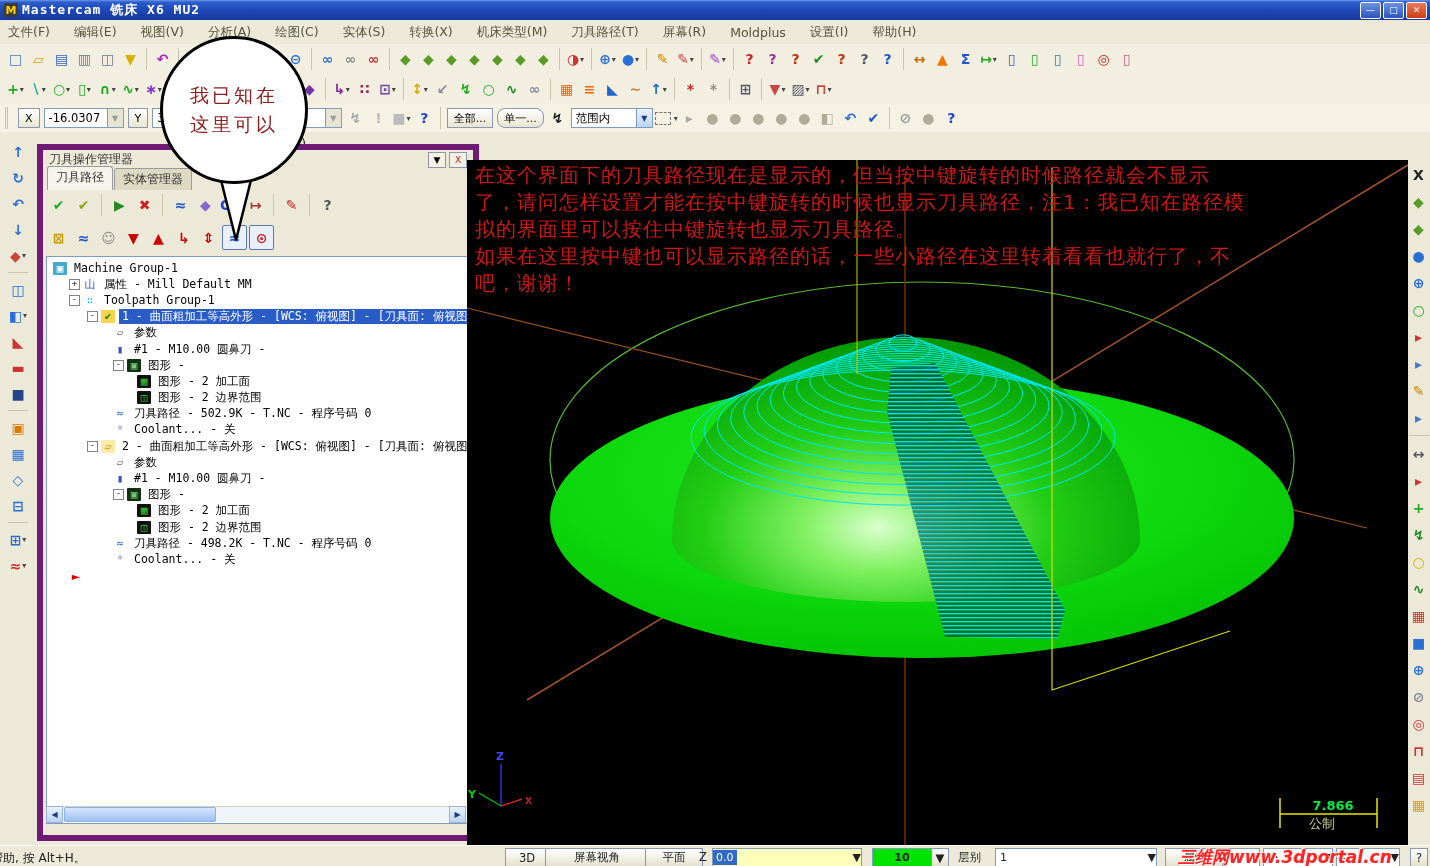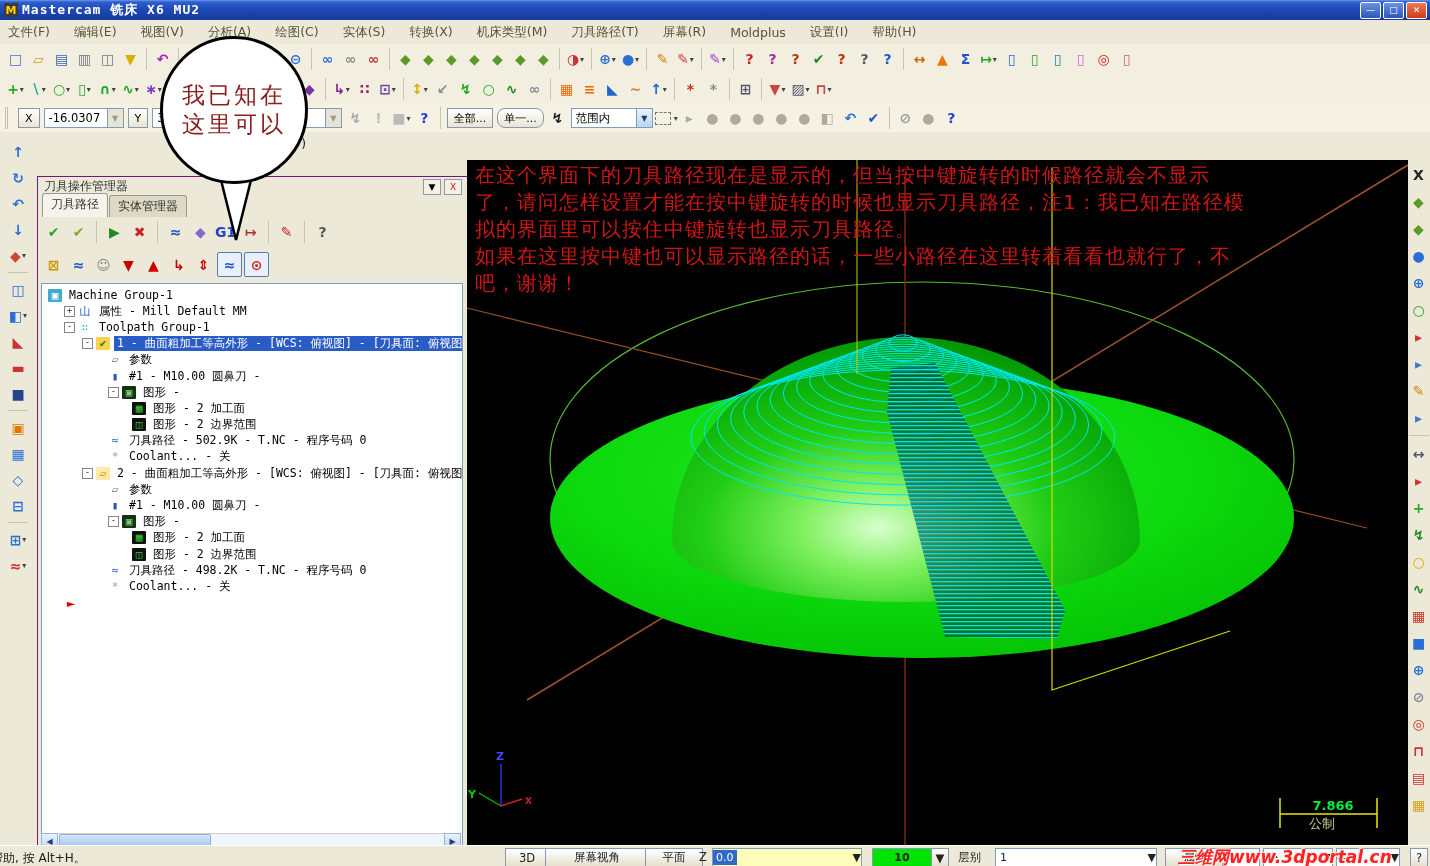--- a/index.html
+++ b/index.html
@@ -57,22 +57,22 @@
     font-family:"DejaVu Sans Mono",monospace;}
 
   
   #leftcol{left:3px;top:140px;width:30px;display:flex;flex-direction:column;
     align-items:center;gap:3px;}
   #rightcol{left:1407px;top:160px;width:23px;height:685px;background:#ece9d8;
     display:flex;flex-direction:column;align-items:center;gap:4px;padding-top:3px;}
   #leftcol .tbsep,#rightcol .tbsep{width:20px;height:1px;margin:2px 0;}
 
   
-  #mgr{left:37px;top:176px;width:430px;height:685px;background:#ece9d8;
-    border:1px solid #701a75;}
+  #mgr{left:37px;top:144px;width:430px;height:685px;background:#ece9d8;
+    border:6px solid #701a75;}
   #mgrHead{position:absolute;left:0;top:0;width:100%;height:19px;display:flex;
     align-items:center;font-size:12px;color:#333;padding-left:6px;}
   .mgrbtn{width:16px;height:14px;border:1px solid #8a97ad;background:#f4f1e4;
     font-size:9px;display:flex;align-items:center;justify-content:center;margin-left:3px;}
   #mgrBtns{position:absolute;right:6px;top:2px;display:flex;}
   #mgrTabs{position:absolute;left:4px;top:20px;height:20px;display:flex;align-items:flex-end;}
   .tab{font-size:12px;padding:2px 8px;border:1px solid #999;border-bottom:none;
     background:#ddd9c3;color:#333;border-radius:3px 3px 0 0;margin-right:1px;}
   .tab.active{background:#f6f4ea;position:relative;z-index:2;padding-bottom:4px;}
   .mgrtb{position:absolute;left:4px;display:flex;align-items:center;gap:2px;}
@@ -101,21 +101,21 @@
   #vp{left:467px;top:160px;width:941px;height:685px;background:#000;}
   #vpnote{position:absolute;left:8px;top:2px;width:880px;color:#cf1616;
     font-size:20px;line-height:27px;letter-spacing:1px;}
   #vpstatus{position:absolute;left:14px;top:650px;color:#eee;font-size:12.5px;
     font-weight:bold;display:flex;gap:26px;white-space:nowrap;}
 
   
   #bubbleTail{left:196px;top:152px;z-index:50;}
   #bubble{left:160px;top:36px;width:142px;height:142px;border:3px solid #000;
     border-radius:50%;background:#fff;z-index:51;display:flex;flex-direction:column;
-    align-items:center;justify-content:center;color:#8b2020;font-size:23px;
+    align-items:center;justify-content:center;color:#8b2020;font-size:19px;
     letter-spacing:3px;line-height:29px;}
 
   
   #statusbar{left:0;top:845px;width:1430px;height:21px;background:#ece9d8;
     border-top:1px solid #fff;font-size:12px;color:#222;}
   #sbhelp{position:absolute;left:-9px;top:4px;white-space:nowrap;}
   .sbtn{position:absolute;top:2px;height:17px;border:1px solid #8a97ad;
     background:linear-gradient(#ffffff,#e5e1ce);font-size:11.5px;
     display:flex;align-items:center;justify-content:center;padding:0 5px;}
   .scombo{position:absolute;top:2px;height:17px;border:1px solid #7f9db9;background:#fff;

